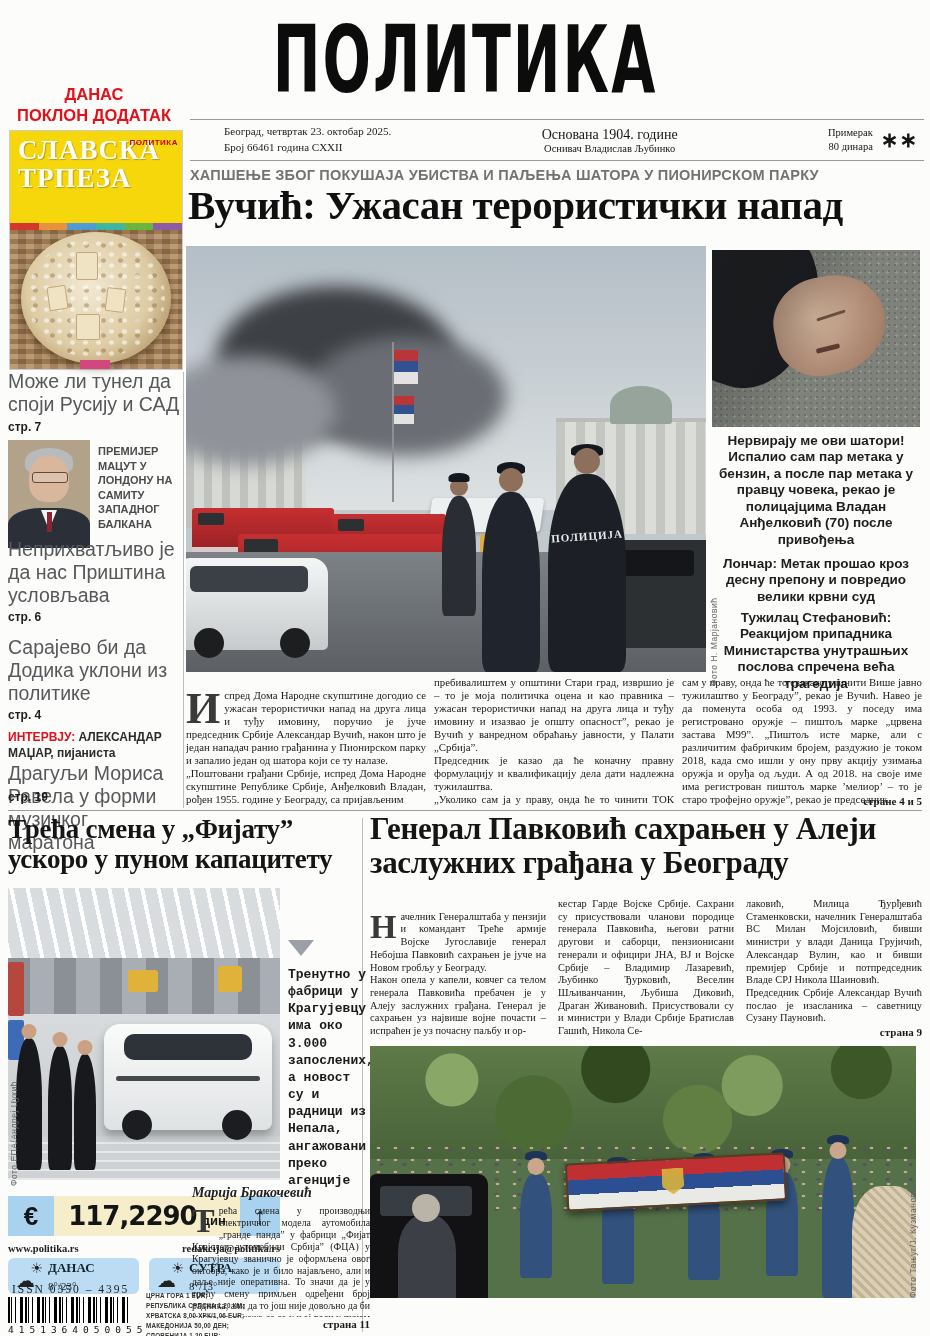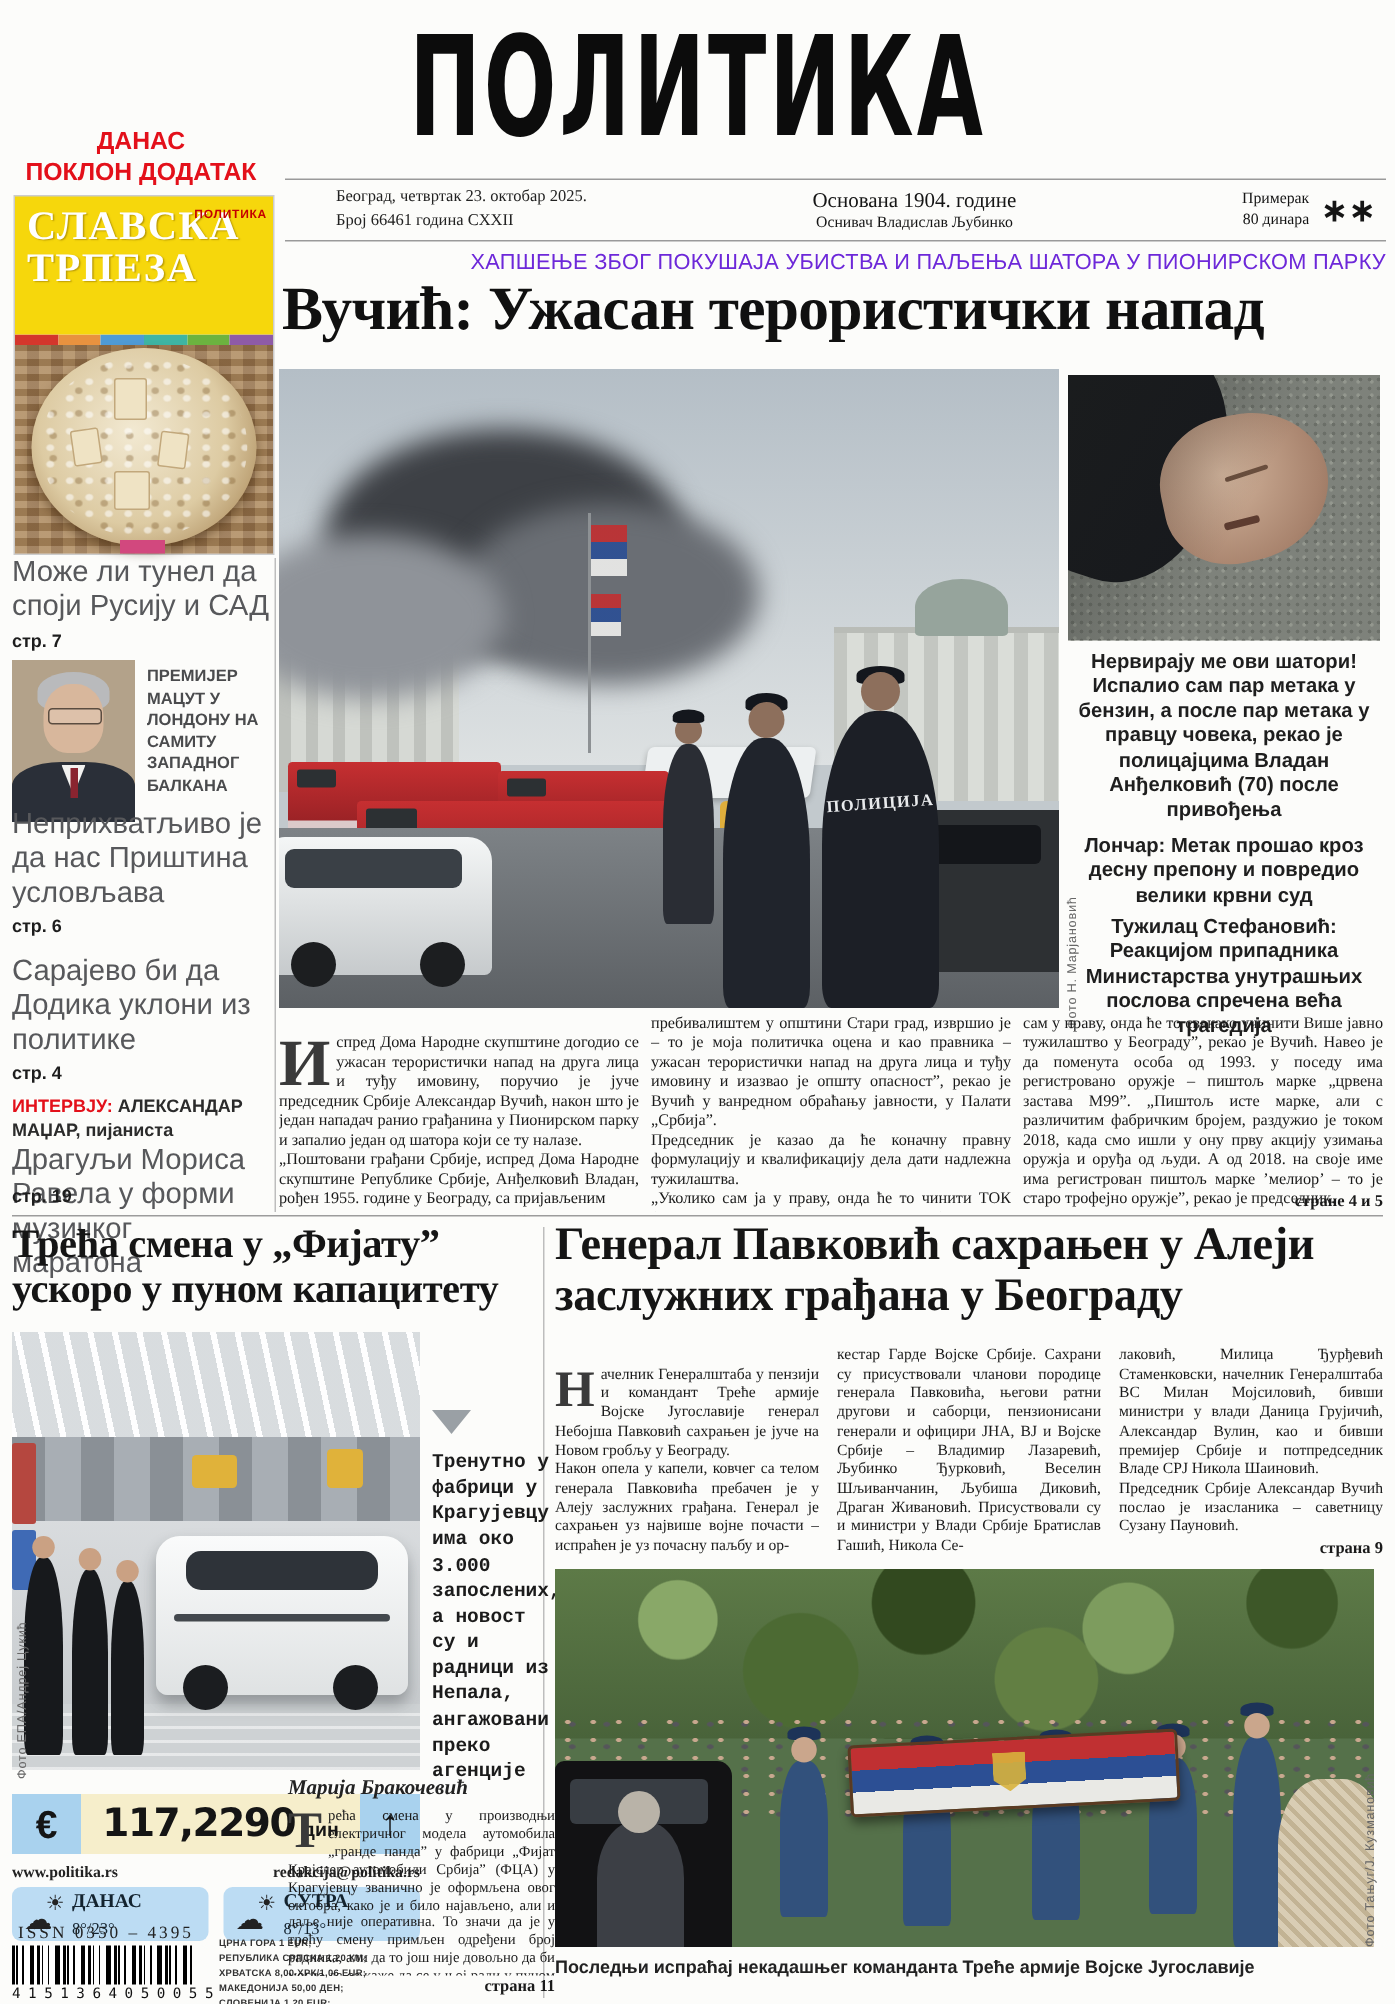--- a/index.html
+++ b/index.html
@@ -60,22 +60,22 @@
   .macut-photo .face{position:absolute;left:21px;top:16px;width:40px;height:46px;background:#d8b79c;border-radius:46% 46% 40% 40%;}
   .macut-photo .glasses{position:absolute;left:24px;top:32px;width:34px;height:9px;border:1.5px solid #5a4c40;border-radius:3px;background:rgba(255,255,255,.15);}
   .macut-photo .suit{position:absolute;left:0;bottom:0;width:100%;height:40px;background:#2a2f38;border-radius:40% 40% 0 0;}
   .macut-photo .shirt{position:absolute;left:33px;bottom:18px;width:16px;height:20px;background:#f2f2f0;clip-path:polygon(0 0,100% 0,50% 100%);}
   .macut-photo .tie{position:absolute;left:39px;bottom:16px;width:5px;height:20px;background:#8a2430;}
   .macut-txt{left:98px;top:444px;width:84px;font-weight:bold;font-size:11px;line-height:1.32;color:#4a4b4d;}
   .ivl{color:#e3101a;font-weight:bold;}
   .ivp{color:#2b2b2b;font-weight:bold;}
 
   
-  .kicker{left:190px;top:167px;width:734px;text-align:right;font-weight:normal;font-size:14.5px;
-        color:#6d28d9;letter-spacing:.2px;}
+  .kicker{left:190px;top:167px;width:734px;text-align:left;font-weight:bold;font-size:14.5px;
+        color:#737373;letter-spacing:.2px;}
   .headline{left:188px;top:185px;width:740px;font-size:41px;font-weight:bold;line-height:1.02;
         letter-spacing:-.5px;color:#101010;}
   .photo-fire{left:186px;top:246px;width:520px;height:426px;overflow:hidden;background:#c2c9cd;}
   .pf-sky{position:absolute;inset:0 0 38% 0;background:linear-gradient(#b4bec6,#dde1e2);}
   .pf-smoke{position:absolute;border-radius:50%;filter:blur(9px);}
   .pf-bldg{position:absolute;right:0;top:172px;width:150px;height:112px;background:#d4d7d2;
         border-top:4px solid #b9bcb7;
         background-image:repeating-linear-gradient(90deg,#c3c6c1 0 9px,#daddd8 9px 20px);}
   .pf-dome{position:absolute;right:34px;top:140px;width:62px;height:38px;background:#96a49c;border-radius:50% 50% 6% 6%;}
   .pf-bldg2{position:absolute;left:0;top:190px;width:120px;height:92px;background:#cdd0cb;
@@ -490,15 +490,14 @@
       </div>
     <div class="fun-hearse">
         <div class="glass"></div>
       </div>
     <div class="fun-man">
         <div class="head"></div>
       </div>
     <div class="fun-woman"></div>
   </div>
   <div class="abs vtext credit-fun">Фото Тањуг/Ј. Кузмановић</div>
-  <div class="abs fun-caption">Последњи испраћај некадашњег команданта Треће армије Војске Југославије</div>
 
 </div>
 
 </body></html>

